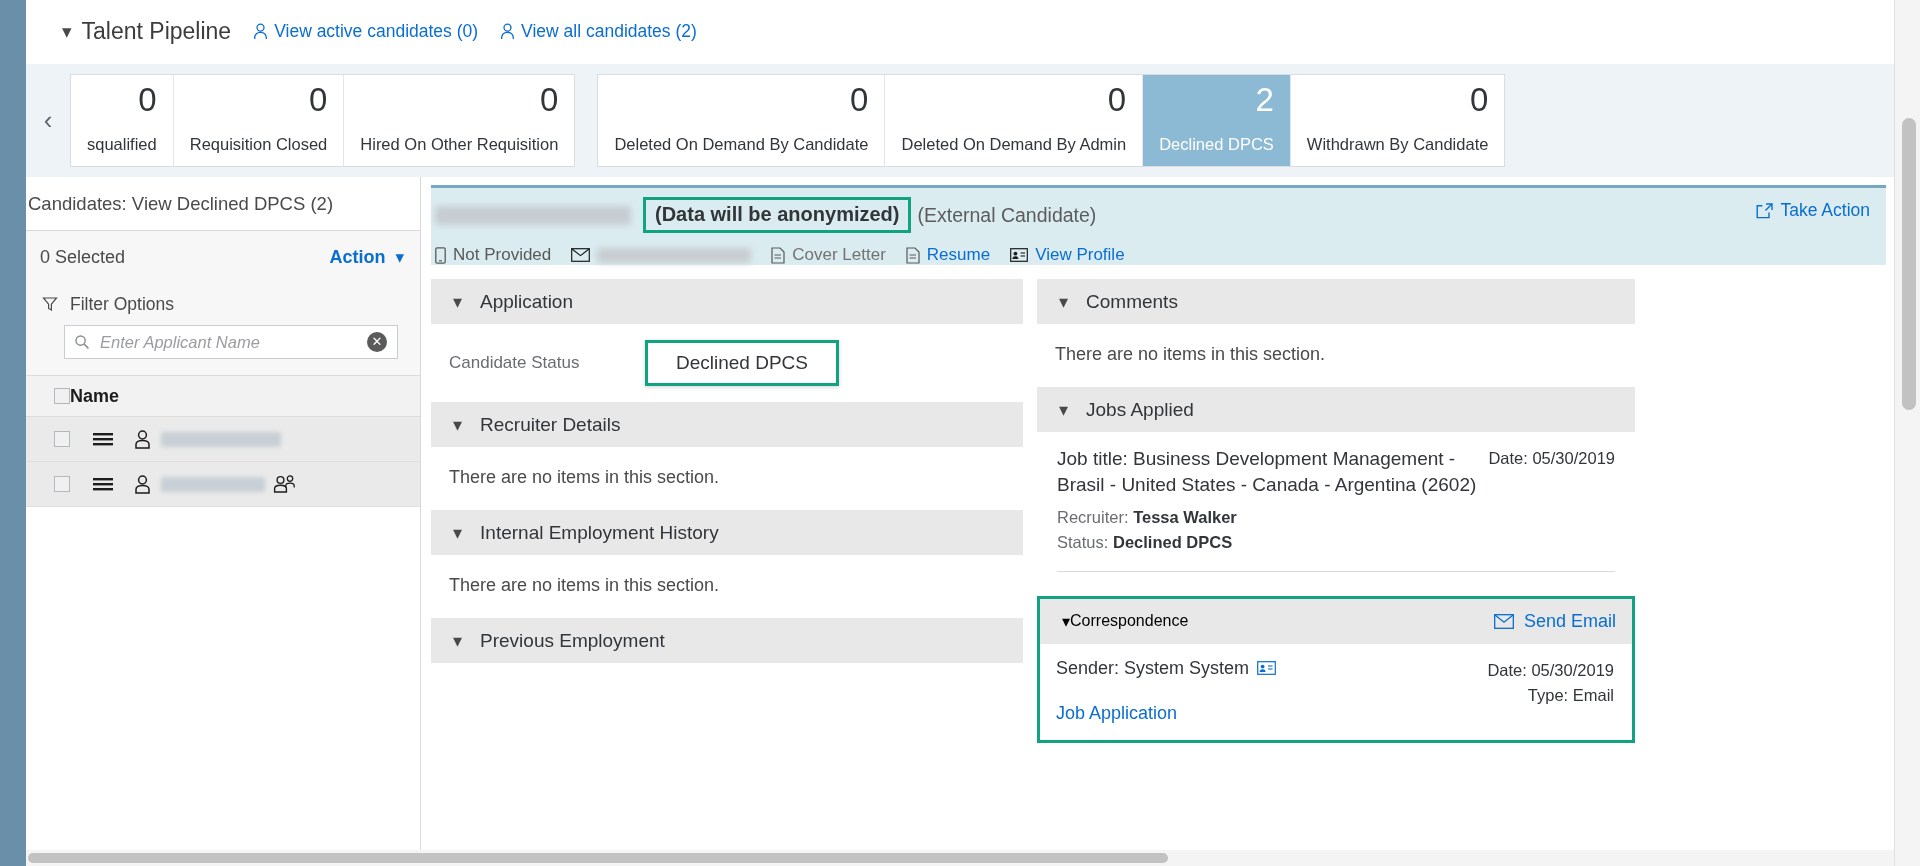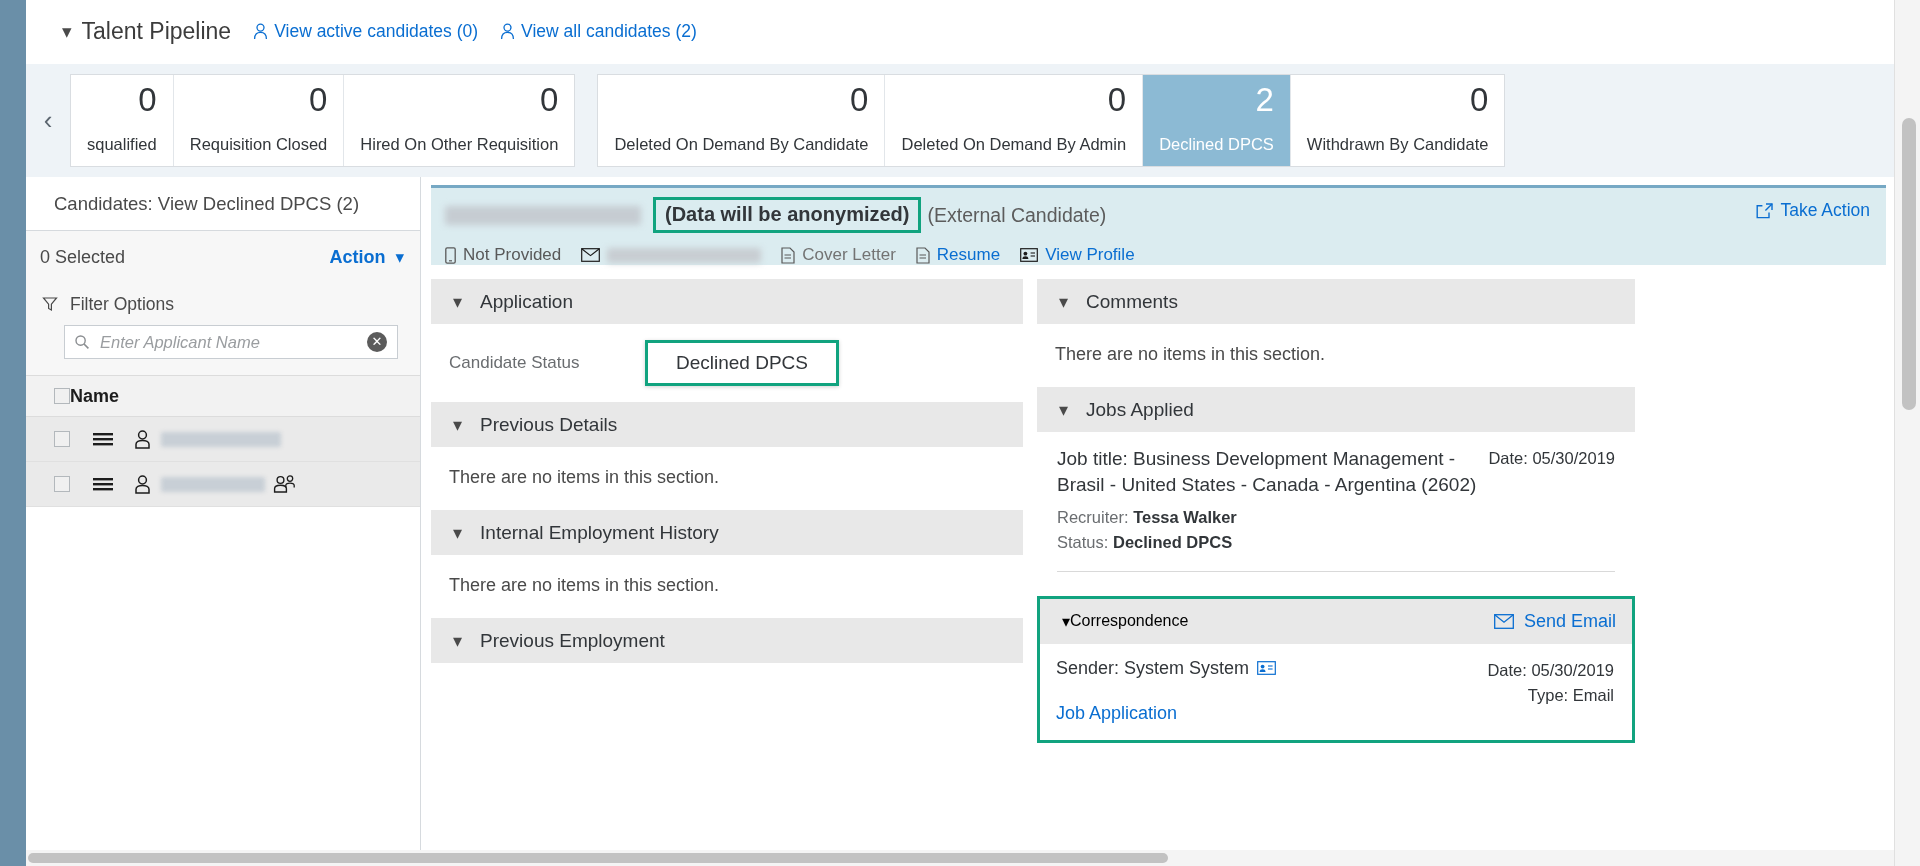--- a/index.html
+++ b/index.html
@@ -113,21 +113,21 @@
 
   
   .cand-sidebar {
     position: absolute; left: 0; top: 0;
     width: 395px; height: 689px;
     background: #ffffff;
     border-right: 1px solid #d6dade;
   }
   .cand-sidebar-title {
     height: 54px; display: flex; align-items: center;
-    padding-left: 28px;
+    padding-left: 2px;
     font-size: 18.5px; color: #4a4a4a;
     border-bottom: 1px solid #d6dade;
     background: #ffffff;
   }
   .sb-actions {
     height: 52px; display: flex; align-items: center;
     justify-content: space-between;
     padding: 0 16px 0 14px;
     background: #f7f7f7;
   }
@@ -214,21 +214,21 @@
     width: 1473px; height: 689px;
     background: #ffffff;
     padding-left: 2px;
   }
   .detail-header {
     position: relative;
     margin: 8px 8px 0 8px;
     background: #dbecf0;
     border-top: 3px solid #76a8c4;
     height: 80px;
-    padding: 10px 0 0 14px;
+    padding: 10px 0 0 4px;
   }
   .dh-line1 {
     display: flex; align-items: center; height: 34px;
   }
   .dh-redact-name {
     width: 196px; height: 19px; background: #c6ccd2;
     filter: blur(3px); border-radius: 2px;
     margin-right: 12px;
   }
   .anon-box {
@@ -617,21 +617,21 @@
             <span class="sec-title">Application</span>
           </div>
 
           <div class="status-row">
             <span class="status-label">Candidate Status</span>
             <span class="status-value-box">Declined DPCS</span>
           </div>
 
           <div class="sec-header">
             <span class="chev3">▾</span>
-            <span class="sec-title">Previous Details</span>
+            <span class="sec-title">Recruiter Details</span>
           </div>
           <div class="sec-empty">There are no items in this section.</div>
 
           <div class="sec-header">
             <span class="chev3">▾</span>
             <span class="sec-title">Internal Employment History</span>
           </div>
           <div class="sec-empty">There are no items in this section.</div>
 
           <div class="sec-header">

